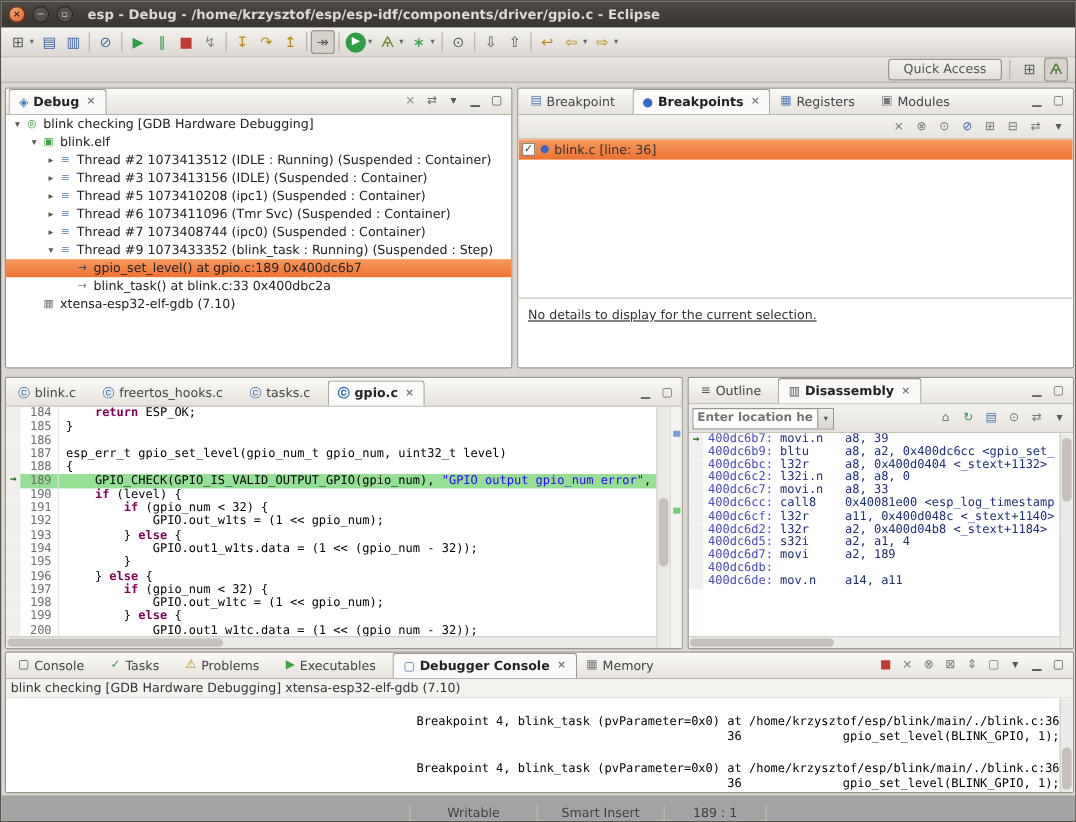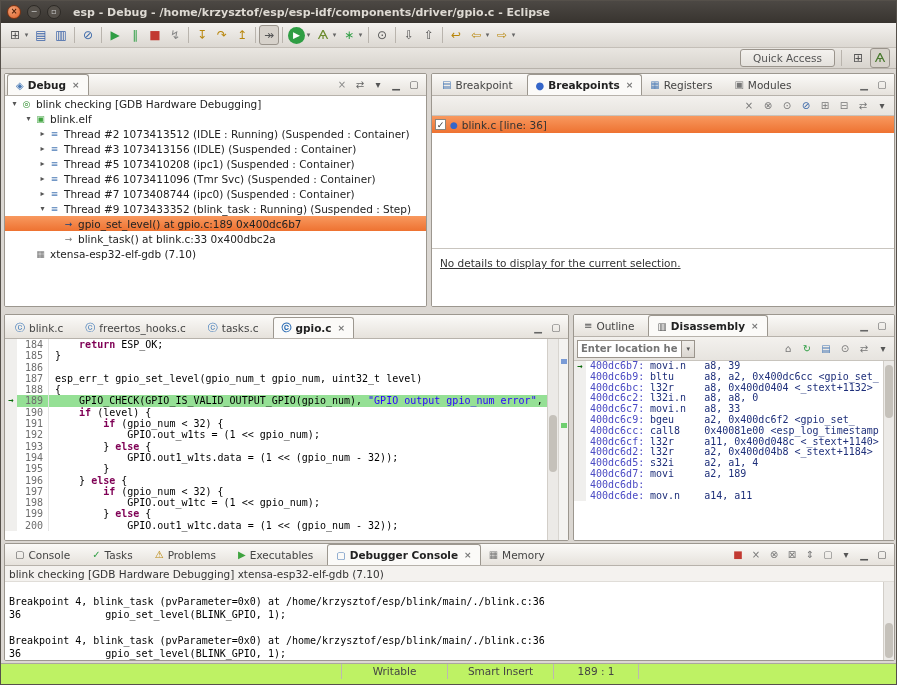--- a/index.html
+++ b/index.html
@@ -58,21 +58,21 @@
   .row-icon{width:13px;font-size:9px;text-align:center;flex:0 0 auto;}
   .row-label{padding-left:3px;color:#222;}
   
   .bp-row{display:flex;align-items:center;height:17px;padding-left:3px;gap:4px;cursor:default;}
   .bp-row[data-state="selected"]{background:linear-gradient(#f8995f,#ee7231);}
   .checkbox{width:11px;height:11px;background:#fff;border:1px solid #8a857d;font-size:9px;line-height:10px;
             text-align:center;color:#333;flex:0 0 auto;}
   .bp-detail{height:58px;border-top:1px solid #c9c5bf;background:#fff;padding:8px;color:#333;flex:0 0 auto;text-decoration:underline;}
   
   .editor-body{flex:1;display:flex;overflow:hidden;background:#fff;}
-  .code-scroll{flex:1;display:flex;flex-direction:row;overflow:hidden;}
+  .code-scroll{flex:1;display:flex;flex-direction:column;overflow:hidden;}
   .code-lines{flex:1;overflow:hidden;font-family:"DejaVu Sans Mono","Liberation Mono",monospace;font-size:10px;}
   .code-line{display:flex;height:11.3px;line-height:11.3px;white-space:pre;}
   .code-line[data-state="current"]{background:#95e095;}
   .gutter-margin{width:12px;background:#f0efed;color:#0d6b0d;font-weight:bold;text-align:center;flex:0 0 auto;font-size:9px;}
   .line-num{width:32px;text-align:right;padding-right:5px;color:#6e6e6e;border-right:1px solid #e4e4e4;flex:0 0 auto;}
   .code-text{padding-left:6px;color:#000;}
   .kw{color:#7f0055;font-weight:bold;}
   .str{color:#2a00ff;}
   .hscroll{height:10px;background:#eceae7;border-top:1px solid #d2cec8;position:relative;flex:0 0 auto;}
   .hthumb{position:absolute;top:1px;height:7px;background:#c5c1ba;border-radius:4px;}
@@ -90,31 +90,31 @@
   .asm-lines{flex:1;overflow:hidden;font-family:"DejaVu Sans Mono","Liberation Mono",monospace;font-size:10px;}
   .asm-line{display:flex;height:10.8px;line-height:10.8px;white-space:pre;}
   .asm-margin{width:12px;background:#f0efed;color:#0d6b0d;font-weight:bold;font-size:9px;text-align:center;flex:0 0 auto;}
   .asm-addr{color:#4a4ac4;padding-left:4px;width:64px;flex:0 0 auto;}
   .asm-text{color:#1e2f7a;}
   
   .console-title{height:16px;line-height:16px;background:#f4f2ef;border-bottom:1px solid #e0ddd8;
                  padding-left:4px;color:#333;flex:0 0 auto;}
   .console-area{flex:1;display:flex;overflow:hidden;background:#fff;}
   .console-lines{flex:1;overflow:hidden;font-family:"DejaVu Sans Mono","Liberation Mono",monospace;
-                 font-size:10px;padding-left:4px;}
+                 font-size:10px;padding-left:4px;text-align:right;}
   .con-line{height:13px;line-height:13px;white-space:pre;color:#000;}
   
   .callout{position:absolute;left:197px;top:61px;width:108px;height:54px;z-index:50;
            background:linear-gradient(#67b54c,#4f9d36);border-radius:9px;
            box-shadow:0 2px 6px rgba(0,0,0,.35);color:#fff;text-align:center;padding-top:7px;}
   .callout .l1{font-size:15px;line-height:20px;}
   .callout .l2{font-size:14px;line-height:18px;}
   
-  .statusbar{position:absolute;left:0;top:662px;width:100%;height:23px;background:#bef264;
-             border-top:1px solid #aba69f;display:flex;align-items:flex-start;}
+  .statusbar{position:absolute;left:0;top:662px;width:100%;height:23px;background:#a3a3a3;
+             border-top:1px solid #aba69f;display:flex;align-items:flex-end;}
   .status-cell{width:106px;text-align:center;color:#444;border-left:1px solid #bdb8b1;height:15px;line-height:15px;}
   .status-cell:last-child{border-right:1px solid #bdb8b1;}
   
   #debug-view{left:3px;top:72px;width:423px;height:234px;}
   #vars-view{left:430px;top:72px;width:464px;height:234px;}
   #editor-area{left:3px;top:313px;width:565px;height:227px;}
   #disasm-view{left:572px;top:313px;width:322px;height:227px;}
   #console-view{left:3px;top:542px;width:891px;height:118px;}
 </style>
 </head>
@@ -605,25 +605,20 @@
               <span class="asm-text">l32i.n   a8, a8, 0</span>
             </div>
 
 
             <div class="asm-line">
               <span class="asm-margin"></span>
               <span class="asm-addr">400dc6c7:</span>
               <span class="asm-text">movi.n   a8, 33</span>
             </div>
 
-            <div class="asm-line">
-              <span class="asm-margin"></span>
-              <span class="asm-addr">400dc6c9:</span>
-              <span class="asm-text">bgeu     a2, 0x400dc6f2 &lt;gpio_set_</span>
-            </div>
 
             <div class="asm-line">
               <span class="asm-margin"></span>
               <span class="asm-addr">400dc6cc:</span>
               <span class="asm-text">call8    0x40081e00 &lt;esp_log_timestamp</span>
             </div>
 
             <div class="asm-line">
               <span class="asm-margin"></span>
               <span class="asm-addr">400dc6cf:</span>

